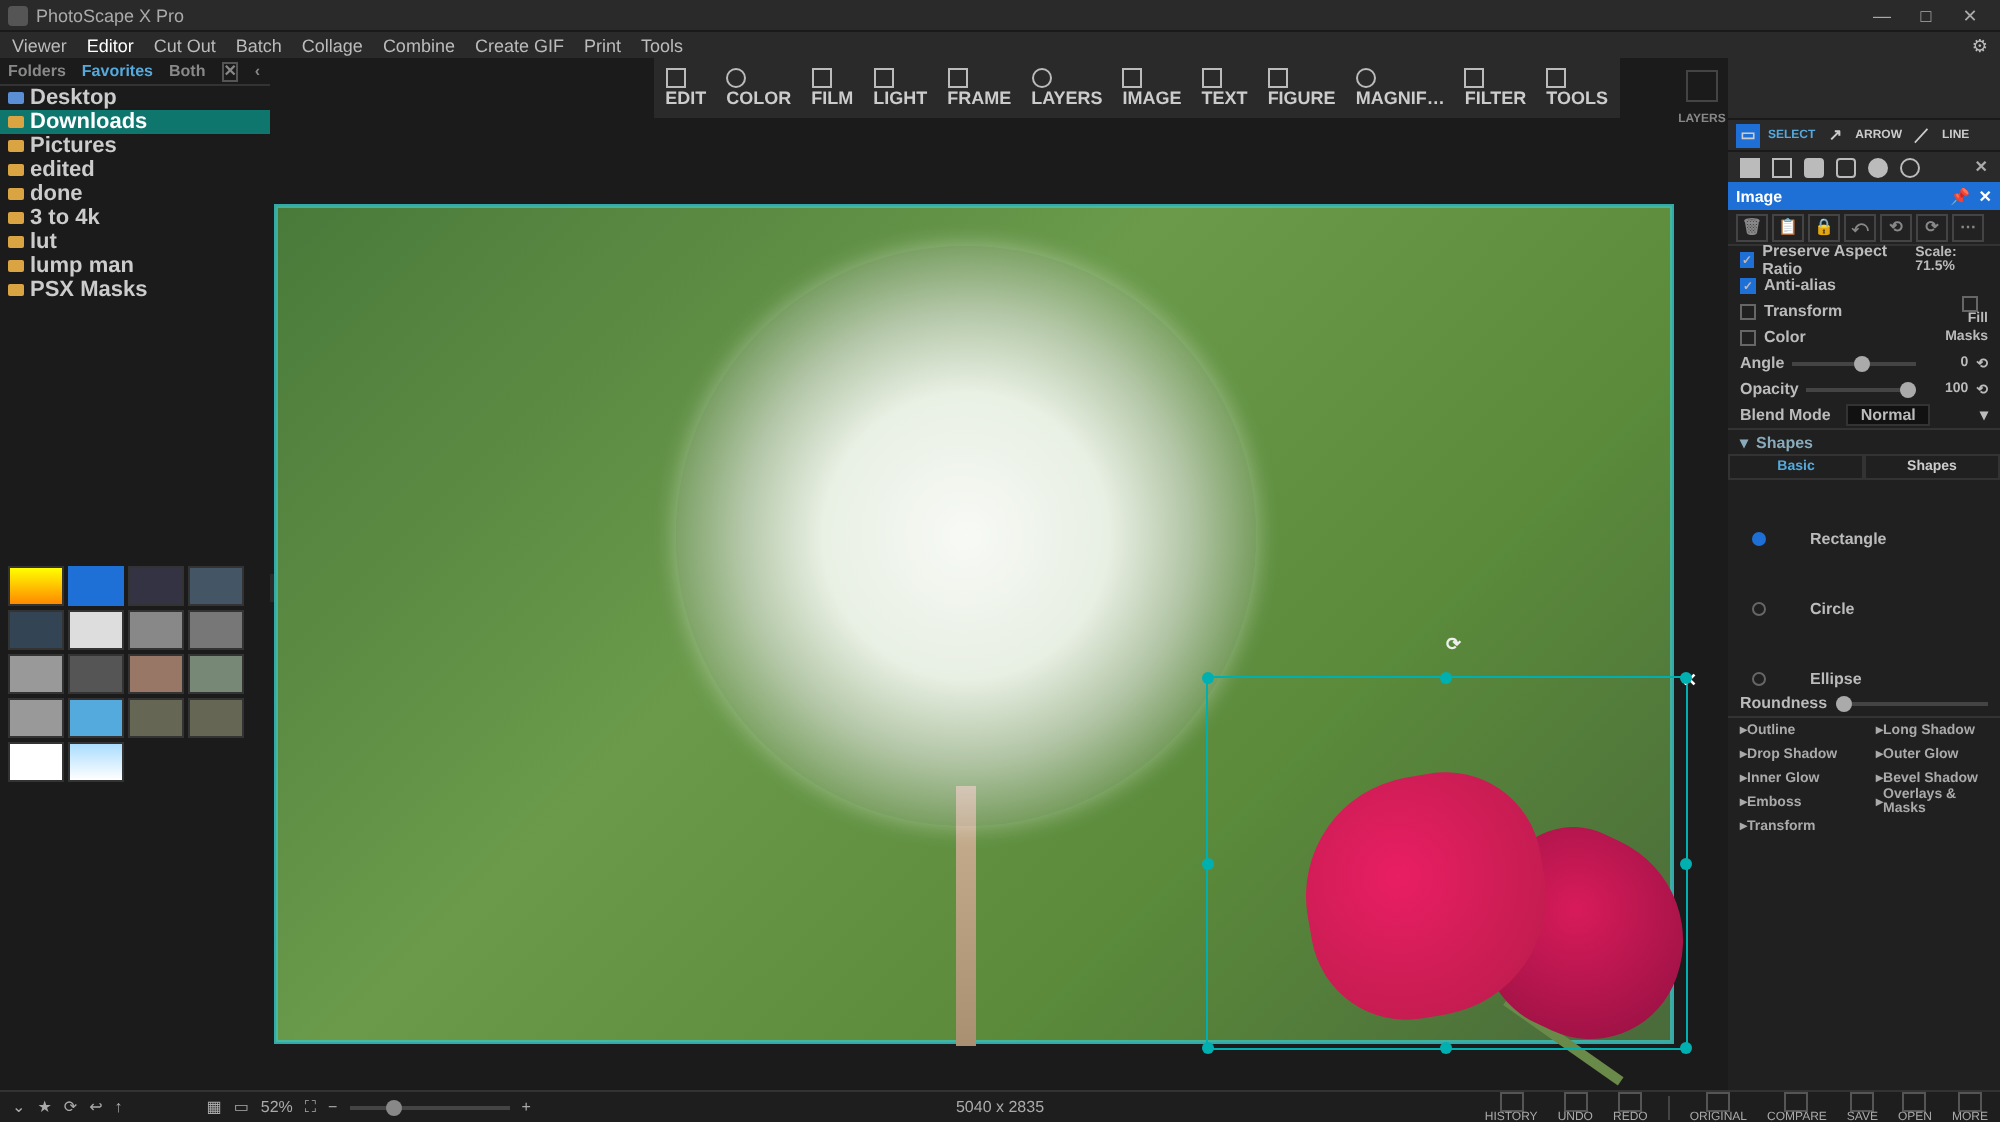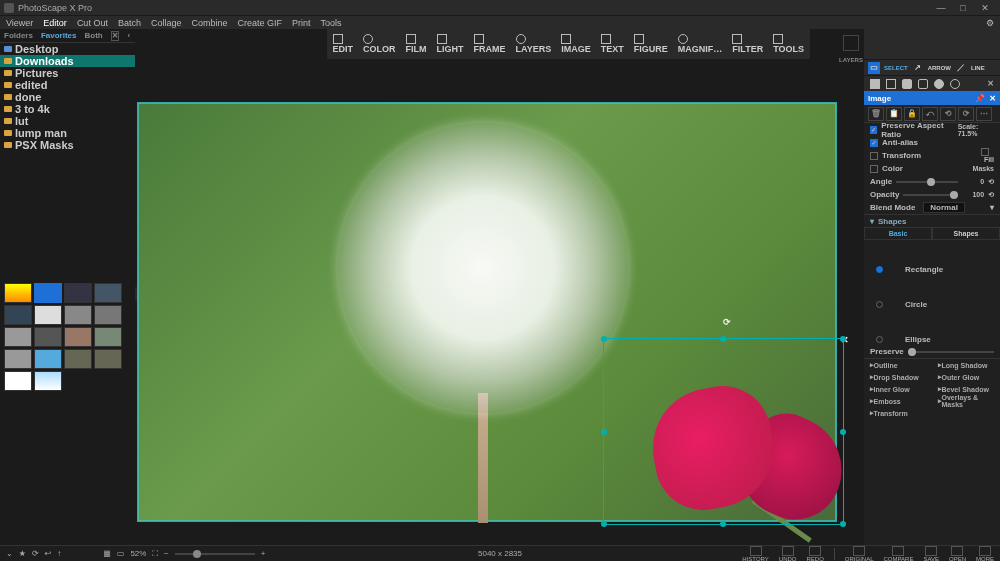--- a/index.html
+++ b/index.html
@@ -310,21 +310,21 @@
       </div>
     <div class="radio-row">
         <div class="radio"></div>
         <span>Circle</span>
       </div>
     <div class="radio-row">
         <div class="radio"></div>
         <span>Ellipse</span>
       </div>
     <div class="slider-row">
-        <span>Preserve</span>
+        <span>Roundness</span>
         <div class="slider-track">
           <div class="slider-knob" style="left:0"></div>
         </div>
       </div>
     <div style="border-top:1px solid #333;">
       <div class="twocol">
           <div class="col">▸ <span>Outline</span></div>
           <div class="col">▸ <span>Long Shadow</span></div>
         </div>
       <div class="twocol">

